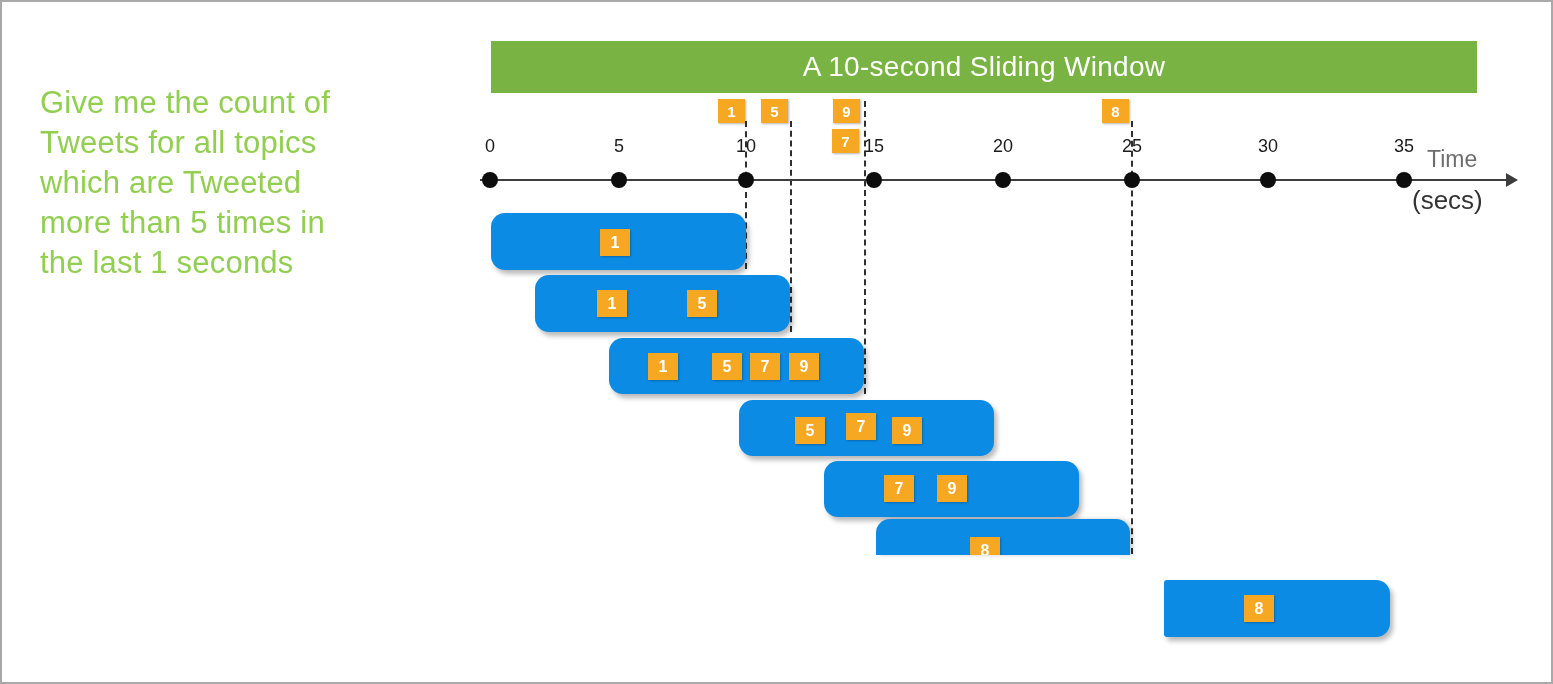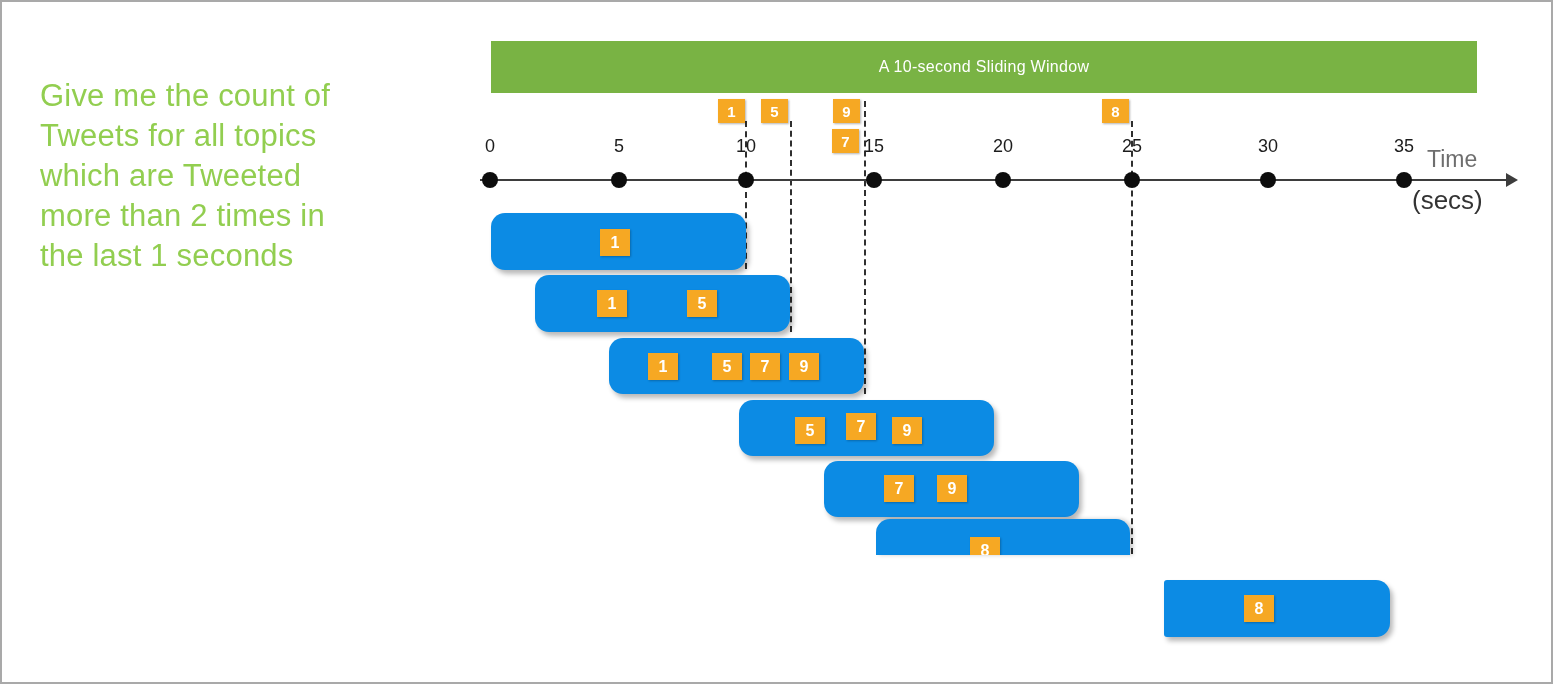--- a/index.html
+++ b/index.html
@@ -10,41 +10,41 @@
     height: 684px;
     background: #ffffff;
     border: 2px solid #a9a9a9;
     overflow: hidden;
     font-family: "Liberation Sans", sans-serif;
   }
   
   .query-text {
     position: absolute;
     left: 38px;
-    top: 74px;
+    top: 81px;
     color: #92ce50;
     font-size: 31px;
     line-height: 40px;
     letter-spacing: 0.2px;
   }
   
   .banner {
     position: absolute;
     left: 489px;
     top: 39px;
     width: 986px;
     height: 52px;
     background: #79b344;
     display: flex;
     align-items: center;
     justify-content: center;
   }
   .banner-label {
     color: #ffffff;
-    font-size: 16px;
+    font-size: 28px;
     font-weight: 400;
     letter-spacing: 0.3px;
   }
   
   .axis-line {
     position: absolute;
     left: 478px;
     top: 177px;
     width: 1027px;
     height: 2px;
@@ -139,21 +139,21 @@
 </style>
 </head>
 <body>
 
 <div class="canvas">
 
   <div class="query-text">
     <div>Give me the count of</div>
     <div>Tweets for all topics</div>
     <div>which are Tweeted</div>
-    <div>more than 2 times in</div>
+    <div>more than 5 times in</div>
     <div>the last 1 seconds</div>
   </div>
 
   <div class="banner">
     <span class="banner-label">A 10-second Sliding Window</span>
   </div>
 
   <div class="dash-line" style="left:743px; top:119px; height:148px;"></div>
   <div class="dash-line" style="left:788px; top:119px; height:211px;"></div>
   <div class="dash-line" style="left:862px; top:99px;  height:293px;"></div>

